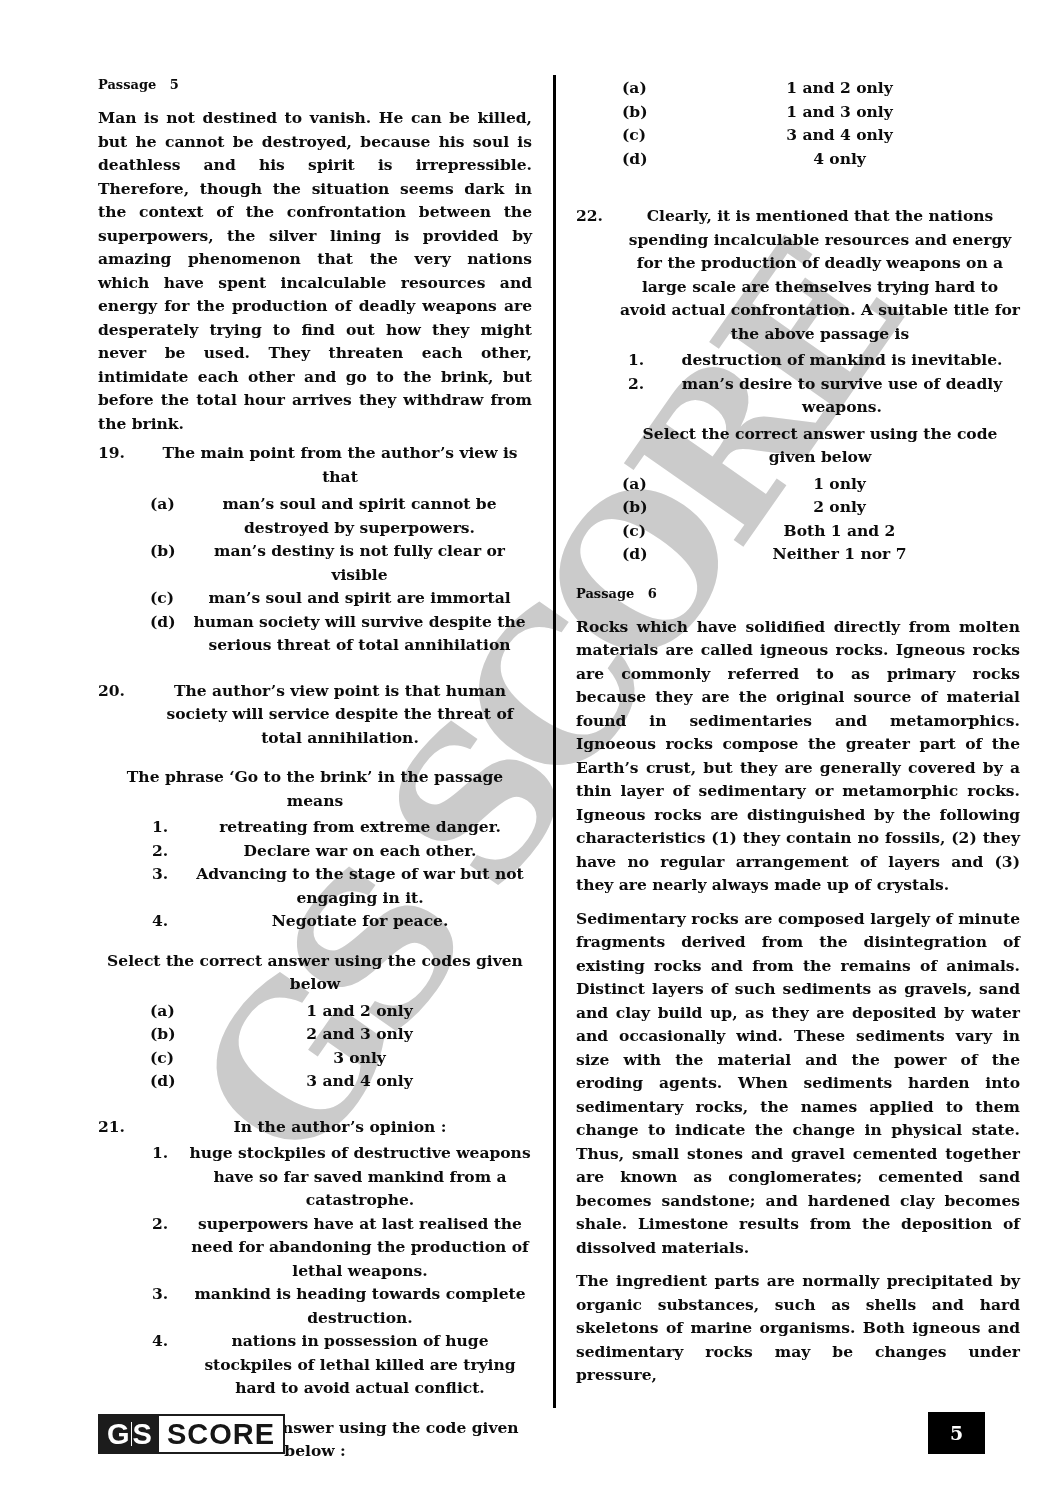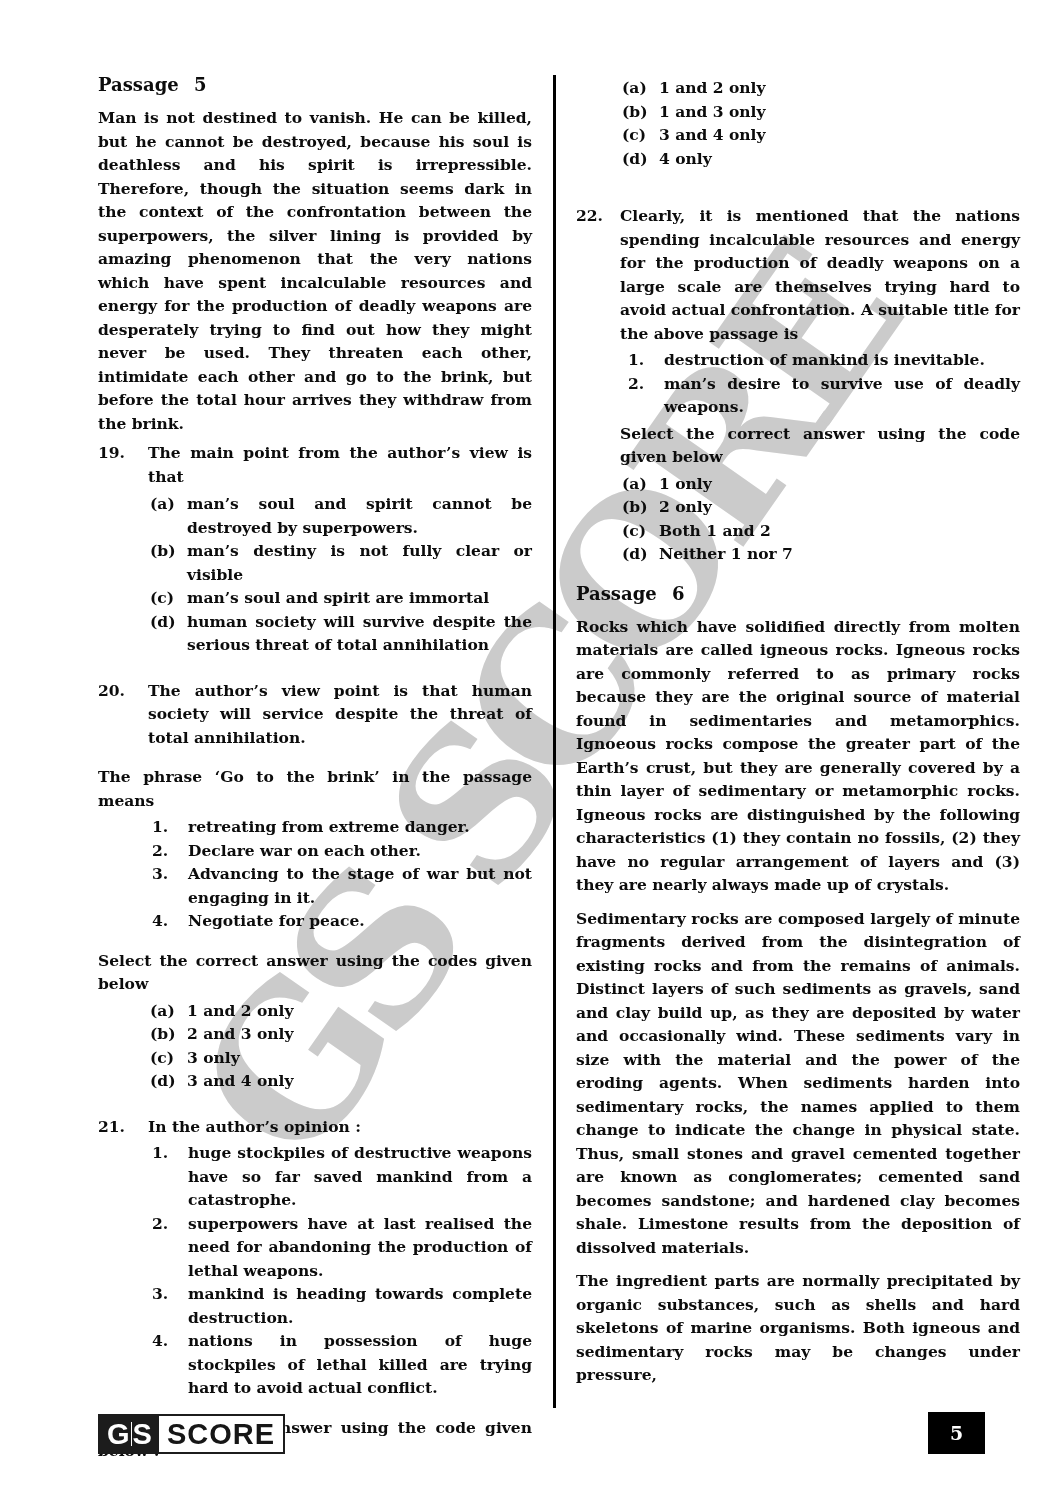--- a/index.html
+++ b/index.html
@@ -17,26 +17,26 @@
     transform:rotate(-55deg); transform-origin:center;
     z-index:0; user-select:none;
   }
   .divider {
     position:absolute; left:553px; top:75px; width:3px; height:1333px;
     background:#000; z-index:1;
   }
   .col { position:absolute; top:73px; z-index:1; font-size:15.5px; line-height:23.5px; }
   .col-left  { left:98px;  width:434px; }
   .col-right { left:576px; width:444px; }
-  .p-heading { font-size:18px; line-height:24px; word-spacing:9px; }
+  .p-heading { font-size:13px; line-height:24px; word-spacing:9px; }
   .jtext { text-align:justify; }
   .q { display:flex; }
   .qnum { flex:none; width:50px; }
   .col-right .qnum { width:44px; }
-  .qbody { flex:1; }
+  .qbody { flex:1;text-align:center; }
   .opt { display:flex; padding-left:52px; }
   .col-right .opt { padding-left:46px; }
   .optmark { flex:none; width:37px; }
   .item { display:flex; padding-left:54px; }
   .col-right .item { padding-left:52px; }
   .itemmark { flex:none; width:36px; }
   .mt-head { margin-top:9px; }
   .mt-q19 { margin-top:6px; }
   .mt-opts { margin-top:4px; }
   .mt-big { margin-top:22px; }

